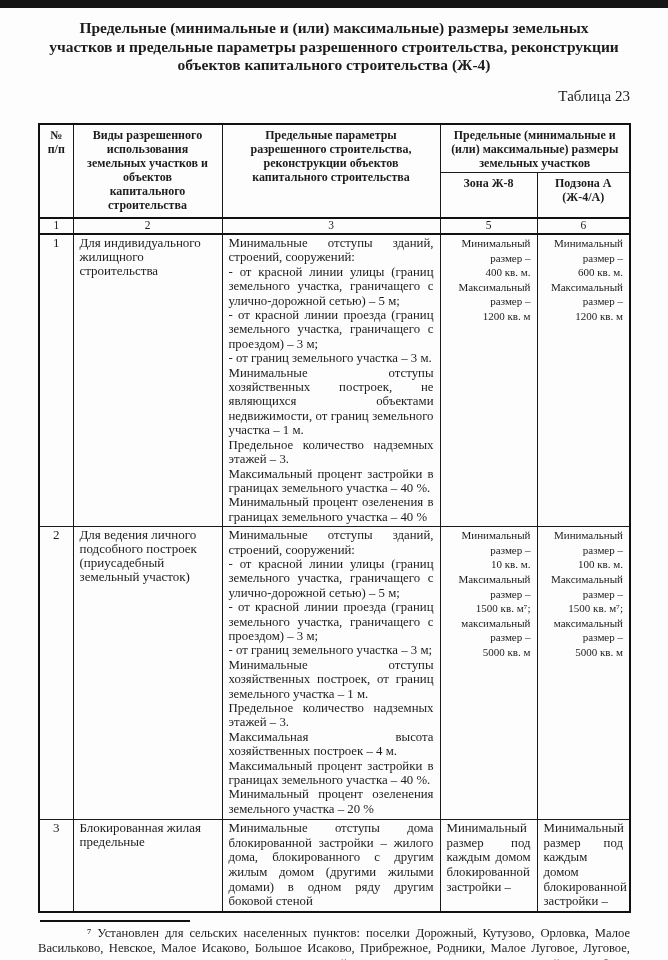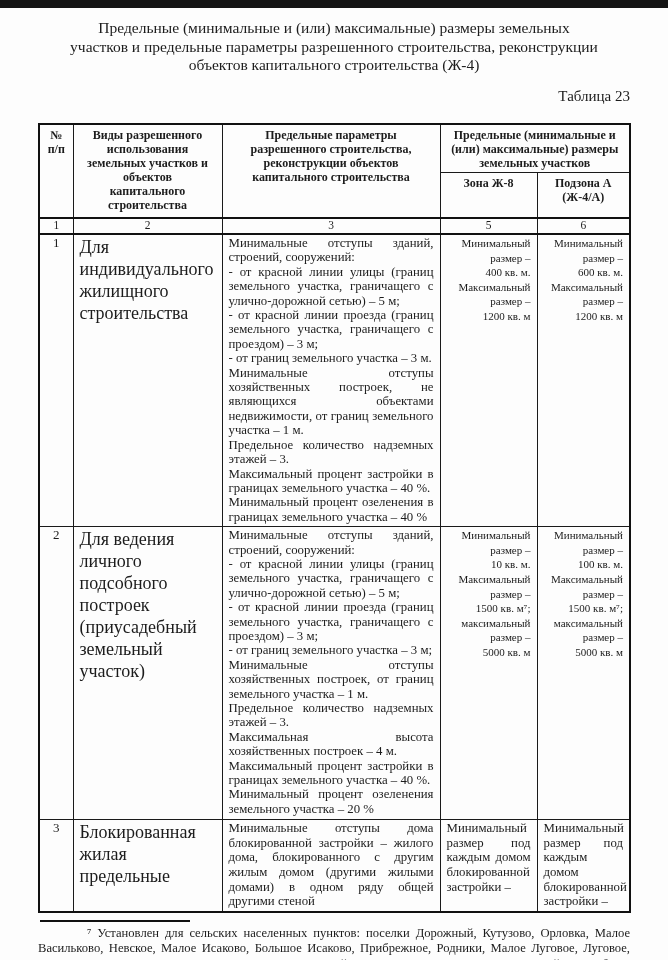--- a/index.html
+++ b/index.html
@@ -13,21 +13,21 @@
   .top-bar {
     width: 668px; height: 8px;
     background: #151515;
   }
   .page {
     width: 592px;
     margin: 0 auto;
     padding-top: 11px;
   }
   .doc-title {
-    font-weight: normal;
+    font-weight: bold;
     font-size: 15.5px;
     line-height: 18.5px;
     text-align: center;
     white-space: pre-line;
     margin: 0;
   }
   .table-caption {
     text-align: right;
     font-size: 15px;
     line-height: 17px;
@@ -64,22 +64,22 @@
     height: 14px;
     border-top: 2px solid #111;
     border-bottom: 2px solid #111;
   }
   td.c-num {
     text-align: center;
     font-size: 13px;
     line-height: 14.5px;
   }
   td.c-use {
-    font-size: 18px;
-    line-height: 22px;
+    font-size: 13px;
+    line-height: 14px;
     text-align: left;
   }
   td.c-params {
     font-size: 12.8px;
     line-height: 14.4px;
     text-align: justify;
     white-space: pre-line;
     padding: 1px 7px 2px 7px;
     margin-left: 8px;
   }
@@ -218,21 +218,21 @@
 Максимальный
 размер –
 1500 кв. м⁷;
 максимальный
 размер –
 5000 кв. м</td>
       </tr>
       <tr class="row-3">
         <td class="c-num">3</td>
         <td class="c-use">Блокированная жилая предельные</td>
-        <td class="c-params c-size-wrap" style="white-space:normal">Минимальные отступы дома блокированной застройки – жилого дома, блокированного с другим жилым домом (другими жилыми домами) в одном ряду общей другими стеной</td>
+        <td class="c-params c-size-wrap" style="white-space:normal">Минимальные отступы дома блокированной застройки – жилого дома, блокированного с другим жилым домом (другими жилыми домами) в одном ряду другим боковой стеной</td>
         <td class="c-size-wrap">Минимальный размер под каждым домом блокированной застройки –</td>
         <td class="c-size-wrap">Минимальный размер под каждым домом блокированной застройки –</td>
       </tr>
     </tbody>
   </table>
 
   <div class="footnote-sep"></div>
 
   <p class="footnote">⁷ Установлен для сельских населенных пунктов: поселки Дорожный, Кутузово, Орловка, Малое Васильково, Невское, Малое Исаково, Большое Исаково, Прибрежное, Родники, Малое Луговое, Луговое, Малое Лесное, Лесное, Новое Лесное, Новое, Дружный, Дорожное, Ласкино, Ново-Дорожный, Поддубное, Ласкино, Шоссейное, Голубево.</p>
 

